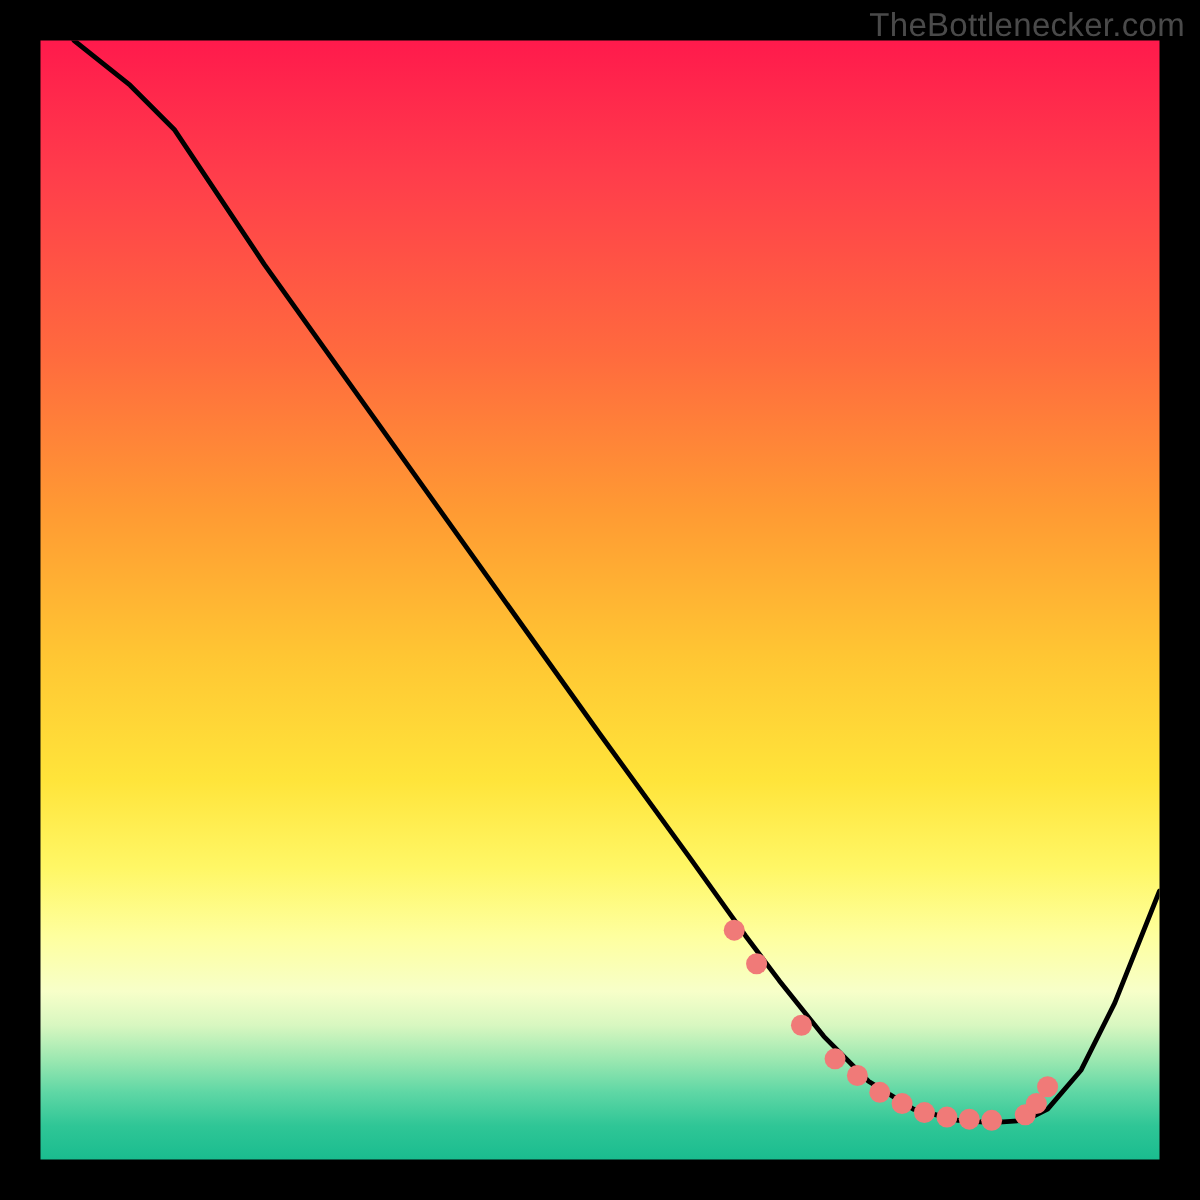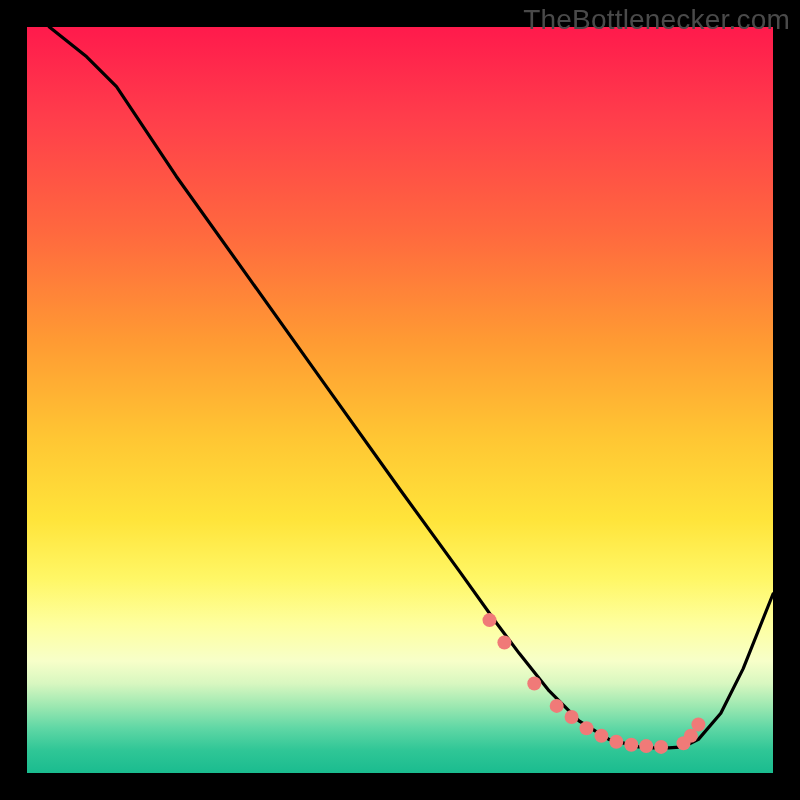--- a/index.html
+++ b/index.html
@@ -47,21 +47,21 @@
     left: 0;
     top: 0;
     width: 746px;
     height: 746px;
   }
   .attribution {
     position: absolute;
     top: 4px;
     right: 10px;
     color: #4a4a4a;
-    font-size: 28px;
+    font-size: 22px;
     letter-spacing: 0.2px;
     user-select: none;
   }
 </style>
 </head>
 <body>
 
 <div class="frame">
 
   <div class="plot-area">

